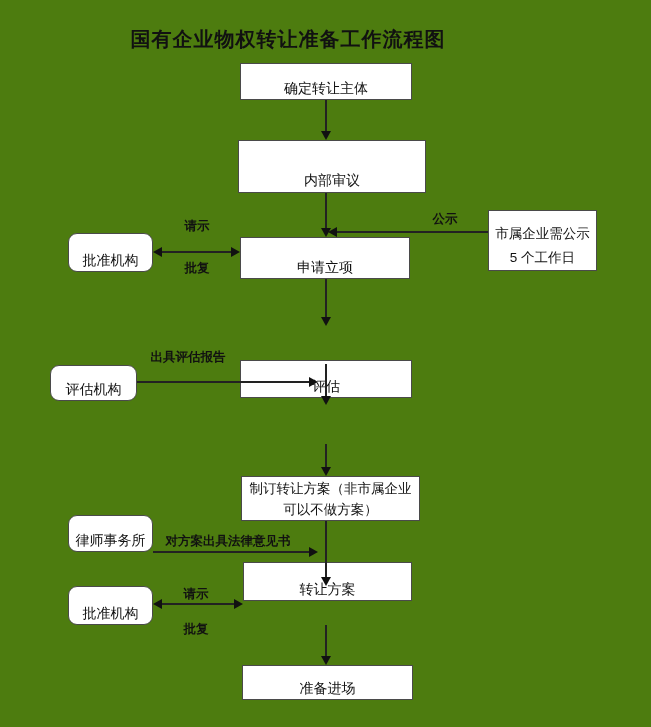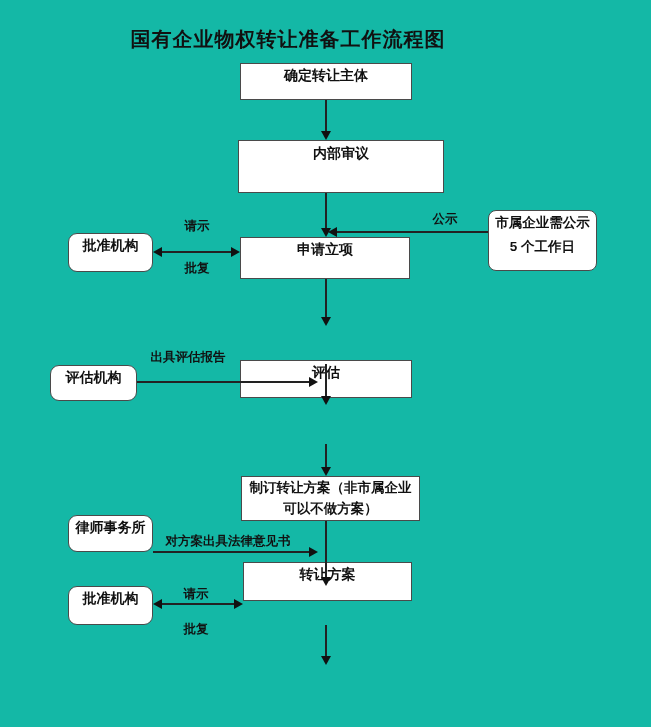--- a/index.html
+++ b/index.html
@@ -1,43 +1,43 @@
 <!DOCTYPE html>
 <html><head>
 <meta charset="utf-8">
 <style>
   html, body { margin: 0; padding: 0; background: #ffffff; }
   #canvas {
     position: relative;
     width: 651px;
     height: 727px;
-    background: #14b8a6;
+    background: #4d7c0f;
     font-family: "Liberation Sans", "DejaVu Sans", sans-serif;
     color: #111111;
     overflow: hidden;
   }
   .title {
     position: absolute;
     left: 88px; top: 26px; width: 400px;
     text-align: center;
     font-size: 20px;
     font-weight: 700;
     letter-spacing: 1px;
     white-space: nowrap;
   }
   .box {
     position: absolute;
     border: 1.6px solid #4a4a4a;
     background: #ffffff;
     display: flex;
     flex-direction: column;
     align-items: center;
-    justify-content: flex-start;
+    justify-content: flex-end;
     font-size: 14px;
-    font-weight: 700;
+    font-weight: 400;
     text-align: center;
     box-sizing: border-box;
     white-space: nowrap;
     line-height: 22px;
   }
   .rounded {
     border-radius: 9px;
   }
   .vline, .hline {
     position: absolute;
@@ -61,21 +61,21 @@
 <body>
 
 <div id="canvas">
 
   <div class="title">国有企业物权转让准备工作流程图</div>
 
   <div class="box" style="left:240px; top:63px; width:172px; height:37px;">
     <span>确定转让主体</span>
   </div>
 
-  <div class="box" style="left:238px; top:140px; width:206px; height:53px; line-height:24px;">
+  <div class="box" style="left:238px; top:140px; width:188px; height:53px; line-height:24px;">
     <span>内部审议</span>
   </div>
 
   <div class="box" style="left:240px; top:237px; width:170px; height:42px;">
     <span>申请立项</span>
   </div>
 
   <div class="box" style="left:240px; top:344px; width:172px; height:38px;margin-top:16px;">
     <span>评估</span>
   </div>
@@ -83,26 +83,29 @@
 
   <div class="box" style="left:241px; top:476px; width:179px; height:45px; line-height:21px; font-size:13.5px;">
     <span>制订转让方案（非市属企业</span>
     <span>可以不做方案）</span>
   </div>
 
   <div class="box" style="left:243px; top:562px; width:169px; height:39px;">
     <span>转让方案</span>
   </div>
 
+  <div class="box" style="left:242px; top:665px; width:171px; height:35px;">
+    <span>准备进场</span>
+  </div>
 
   <div class="box rounded" style="left:68px; top:233px; width:85px; height:39px;">
     <span>批准机构</span>
   </div>
 
-  <div class="box rounded" style="left:488px; top:210px; width:109px; height:61px; line-height:24px; font-size:13.5px; border-radius:8px;">
+  <div class="box rounded" style="left:488px; top:210px; width:109px; height:61px; line-height:24px; font-size:13.5px; border-radius:0;">
     <span>市属企业需公示</span>
     <span>5 个工作日</span>
   </div>
 
   <div class="box rounded" style="left:50px; top:365px; width:87px; height:36px;">
     <span>评估机构</span>
   </div>
 
   <div class="box rounded" style="left:68px; top:515px; width:85px; height:37px;">
     <span>律师事务所</span>

